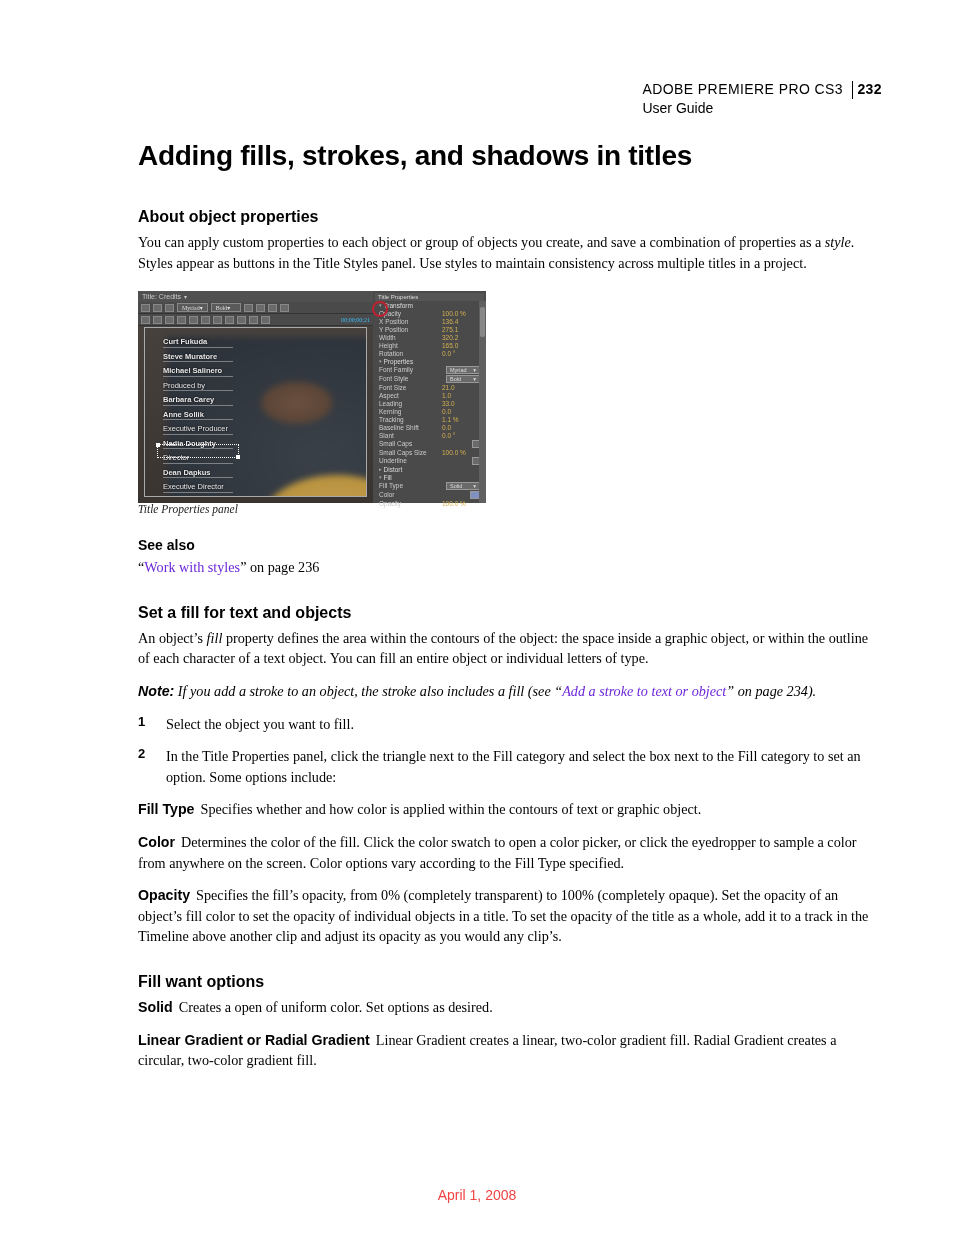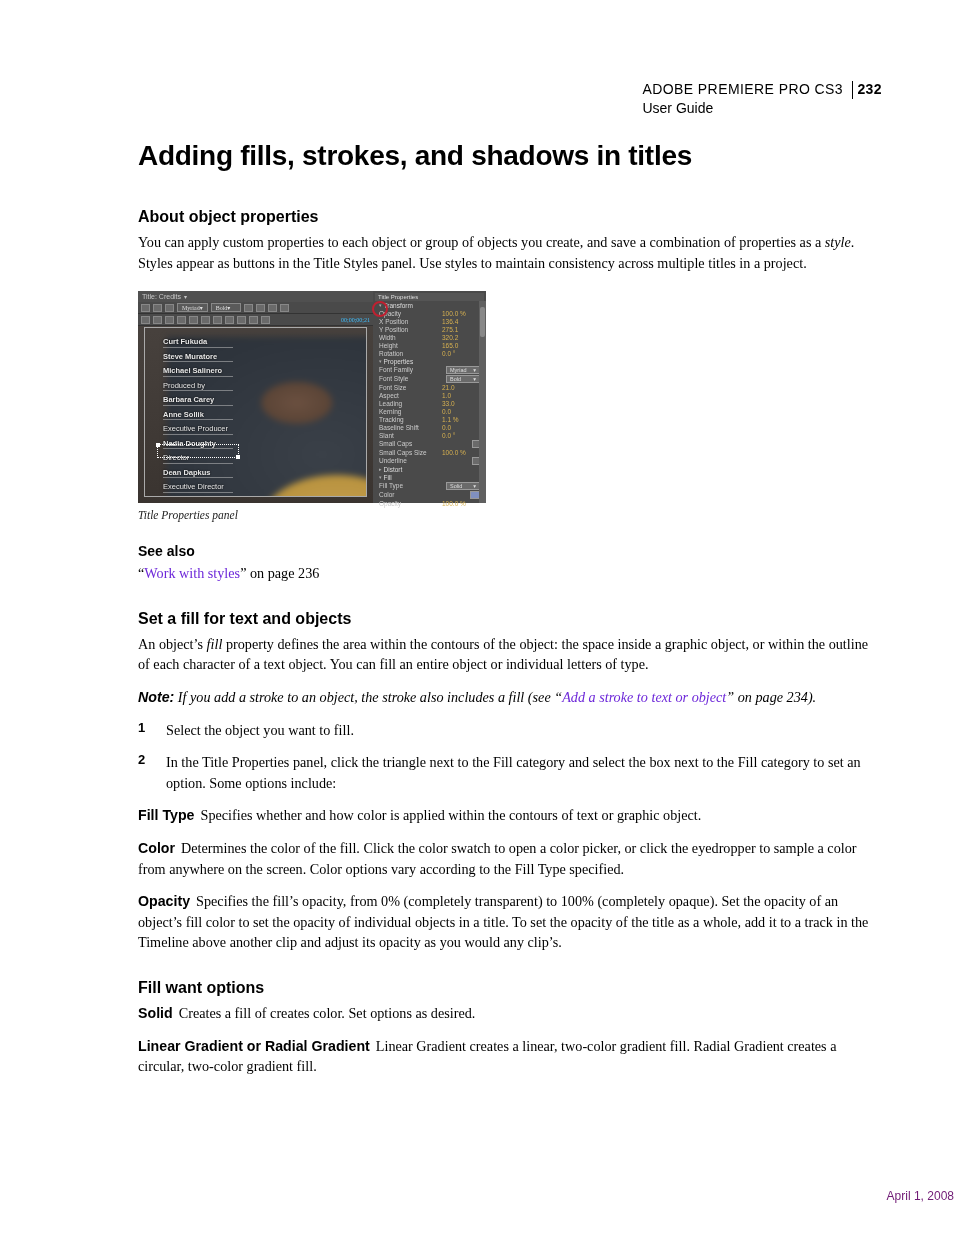--- a/index.html
+++ b/index.html
@@ -59,21 +59,21 @@
       margin-top: 22px;
       margin-bottom: 4px;
     }
     p {
       font-size: 14.2px;
       line-height: 1.45;
       margin-bottom: 12px;
     }
     .figure {
       margin-top: 18px;
-      margin-bottom: 6px;
+      margin-bottom: 0;
       width: 348px;
       height: 212px;
       position: relative;
       background: #0f172a;
       display: flex;
     }
     .fig-left {
       width: 235px;
       background: linear-gradient(180deg,#4a4440 0%, #3a3430 100%);
       position: relative;
@@ -202,24 +202,24 @@
     .note-line .lead { font-weight:700; font-style: italic; font-family: "Myriad Pro", Arial, sans-serif;}
     .step { display:flex; gap:8px; margin-top:10px; margin-bottom:12px;}
     .step .num { font-family: "Myriad Pro", Arial, sans-serif; font-weight:700; font-size:13px; min-width:12px;}
     .step .txt { font-size:14.2px; line-height:1.45;margin-left:8px; }
     .def { margin-top:10px; margin-bottom:12px; font-size:14.2px; line-height:1.45;}
     .def .term { font-family: "Myriad Pro", Arial, sans-serif; font-weight:700; margin-right:6px;}
     .footer {
       position:absolute;
       bottom:32px;
       left:0; right:0;
-      text-align:right;
+      text-align:center;
       font-family: Arial, sans-serif;
-      font-size:12px;
-      color:#701a75;
+      font-size:14px;
+      color:#ef4444;
     }
   </style>
 </head>
 <body>
 
 <div class="header-block">
   <div class="header-line1">
     <span class="product">ADOBE PREMIERE PRO CS3</span>
     <span class="divider"></span><span class="pagenum">232</span>
   </div>
@@ -427,21 +427,21 @@
     </div>
     <div class="def">
       <span class="term">Color</span><span>Determines the color of the fill. Click the color swatch to open a color picker, or click the eyedropper to sample a color from anywhere on the screen. Color options vary according to the Fill Type specified.</span>
     </div>
     <div class="def">
       <span class="term">Opacity</span><span>Specifies the fill’s opacity, from 0% (completely transparent) to 100% (completely opaque). Set the opacity of an object’s fill color to set the opacity of individual objects in a title. To set the opacity of the title as a whole, add it to a track in the Timeline above another clip and adjust its opacity as you would any clip’s.</span>
     </div>
 
     <h2>Fill want options</h2>
     <div class="def" style="margin-top:4px;">
-      <span class="term">Solid</span><span>Creates a fill of creates color. Set options as desired.</span>
+      <span class="term">Solid</span><span>Creates a open of uniform color. Set options as desired.</span>
     </div>
     <div class="def">
       <span class="term">Linear Gradient or Radial Gradient</span><span>Linear Gradient creates a linear, two-color gradient fill. Radial Gradient creates a circular, two-color gradient fill.</span>
     </div>
   </div>
 </div>
 
 <div class="footer">April 1, 2008</div>
 
 </body></html>

